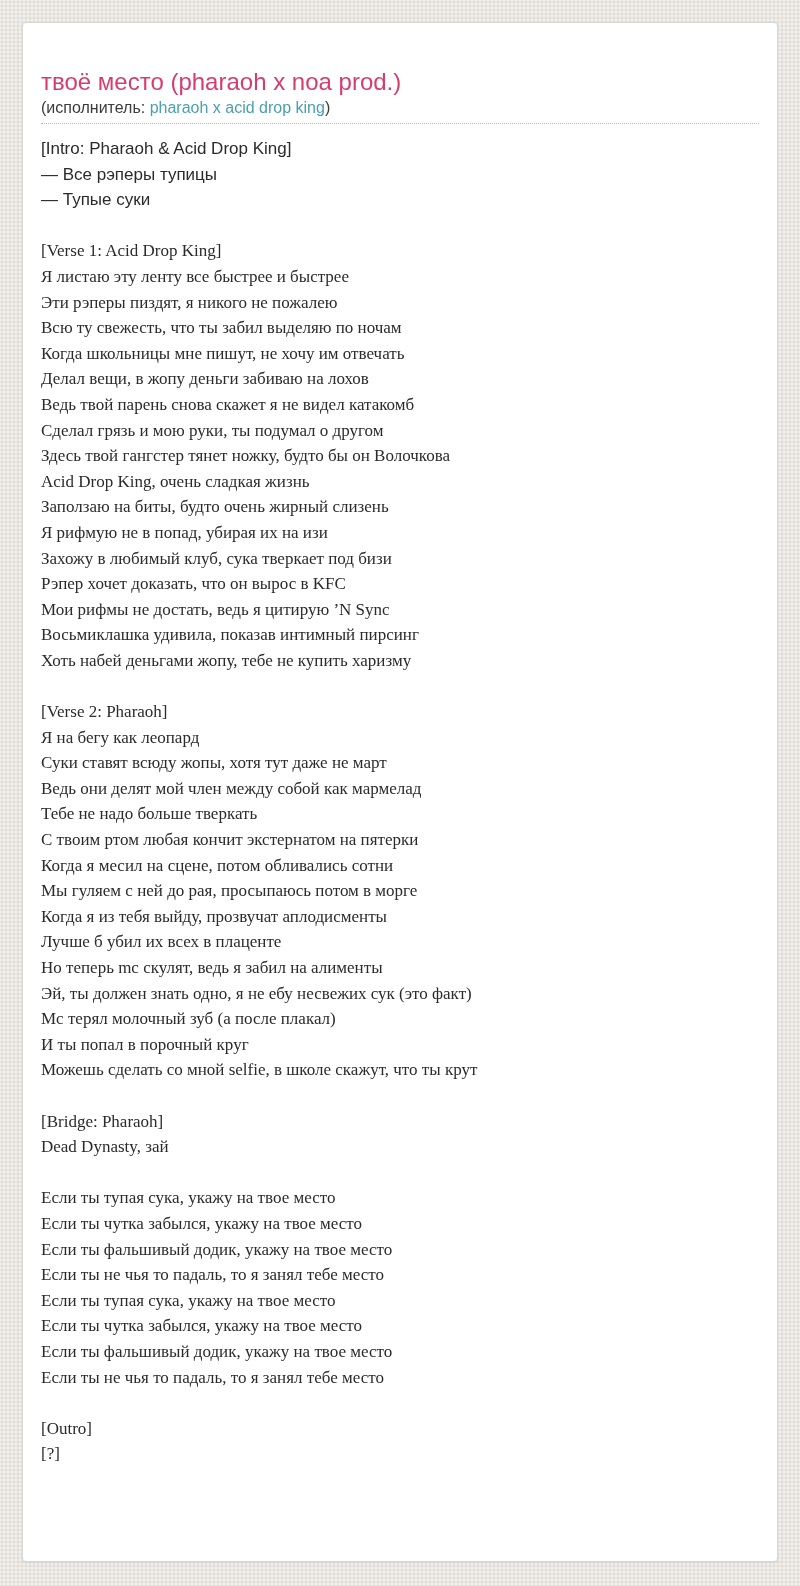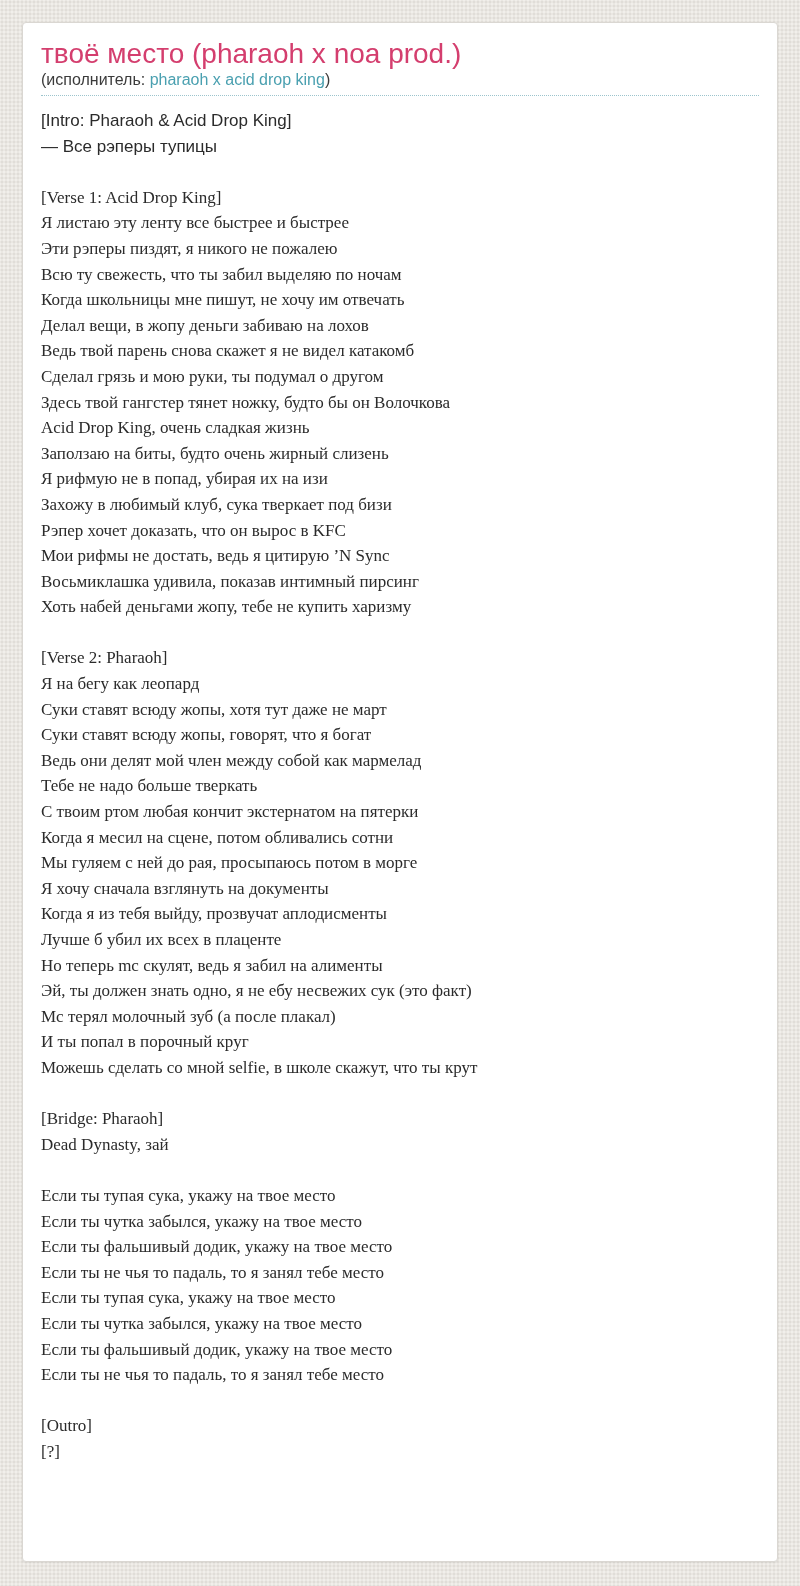--- a/index.html
+++ b/index.html
@@ -23,24 +23,25 @@
   .card {
     background: var(--card-bg, #ffffff);
     border: 1px solid var(--card-border, #dad7d2);
     border-radius: 4px;
     box-shadow: 0 1px 2px rgba(0,0,0,0.06);
     padding: 16px 18px 44px 18px;
     min-height: 1540px;
   }
 
   .song-title {
-    font-size: 28px;
+    font-size: 24px;
     line-height: 30px;
     font-weight: normal;
     color: var(--title-color, #d43e6e);
+    margin-top: 28px;
   }
 
   .artist-line {
     font-size: 16px;
     line-height: 21px;
     color: var(--subtitle-color, #3b3b3b);
     border-bottom: 1px dotted var(--divider-color, #9cc4cd);
     padding-bottom: 5px;
   }
 
@@ -75,20 +76,21 @@
   <h1 class="song-title">твоё место (pharaoh x noa prod.)</h1>
 
   <div class="artist-line">
     <span>(исполнитель: </span><a class="artist-link" href="#">pharaoh x acid drop king</a><span>)</span>
   </div>
 
   <div class="lyrics" id="lyrics">
       <div class="lyrics-section">
         <div class="lyric-line">[Intro: Pharaoh &amp; Acid Drop King]</div>
         <div class="lyric-line">— Все рэперы тупицы</div>
+        <div class="lyric-line">— Тупые суки</div>
       </div>
       <div class="lyrics-section">
         <div class="lyric-line">[Verse 1: Acid Drop King]</div>
         <div class="lyric-line">Я листаю эту ленту все быстрее и быстрее</div>
         <div class="lyric-line">Эти рэперы пиздят, я никого не пожалею</div>
         <div class="lyric-line">Всю ту свежесть, что ты забил выделяю по ночам</div>
         <div class="lyric-line">Когда школьницы мне пишут, не хочу им отвечать</div>
         <div class="lyric-line">Делал вещи, в жопу деньги забиваю на лохов</div>
         <div class="lyric-line">Ведь твой парень снова скажет я не видел катакомб</div>
         <div class="lyric-line">Сделал грязь и мою руки, ты подумал о другом</div>
@@ -99,27 +101,25 @@
         <div class="lyric-line">Захожу в любимый клуб, сука тверкает под бизи</div>
         <div class="lyric-line">Рэпер хочет доказать, что он вырос в KFC</div>
         <div class="lyric-line">Мои рифмы не достать, ведь я цитирую ’N Sync</div>
         <div class="lyric-line">Восьмиклашка удивила, показав интимный пирсинг</div>
         <div class="lyric-line">Хоть набей деньгами жопу, тебе не купить харизму</div>
       </div>
       <div class="lyrics-section">
         <div class="lyric-line">[Verse 2: Pharaoh]</div>
         <div class="lyric-line">Я на бегу как леопард</div>
         <div class="lyric-line">Суки ставят всюду жопы, хотя тут даже не март</div>
-        <div class="lyric-line">Суки ставят всюду жопы, говорят, что я богат</div>
         <div class="lyric-line">Ведь они делят мой член между собой как мармелад</div>
         <div class="lyric-line">Тебе не надо больше тверкать</div>
         <div class="lyric-line">С твоим ртом любая кончит экстернатом на пятерки</div>
         <div class="lyric-line">Когда я месил на сцене, потом обливались сотни</div>
         <div class="lyric-line">Мы гуляем с ней до рая, просыпаюсь потом в морге</div>
-        <div class="lyric-line">Я хочу сначала взглянуть на документы</div>
         <div class="lyric-line">Когда я из тебя выйду, прозвучат аплодисменты</div>
         <div class="lyric-line">Лучше б убил их всех в плаценте</div>
         <div class="lyric-line">Но теперь mc скулят, ведь я забил на алименты</div>
         <div class="lyric-line">Эй, ты должен знать одно, я не ебу несвежих сук (это факт)</div>
         <div class="lyric-line">Мс терял молочный зуб (а после плакал)</div>
         <div class="lyric-line">И ты попал в порочный круг</div>
         <div class="lyric-line">Можешь сделать со мной selfie, в школе скажут, что ты крут</div>
       </div>
       <div class="lyrics-section">
         <div class="lyric-line">[Bridge: Pharaoh]</div>

